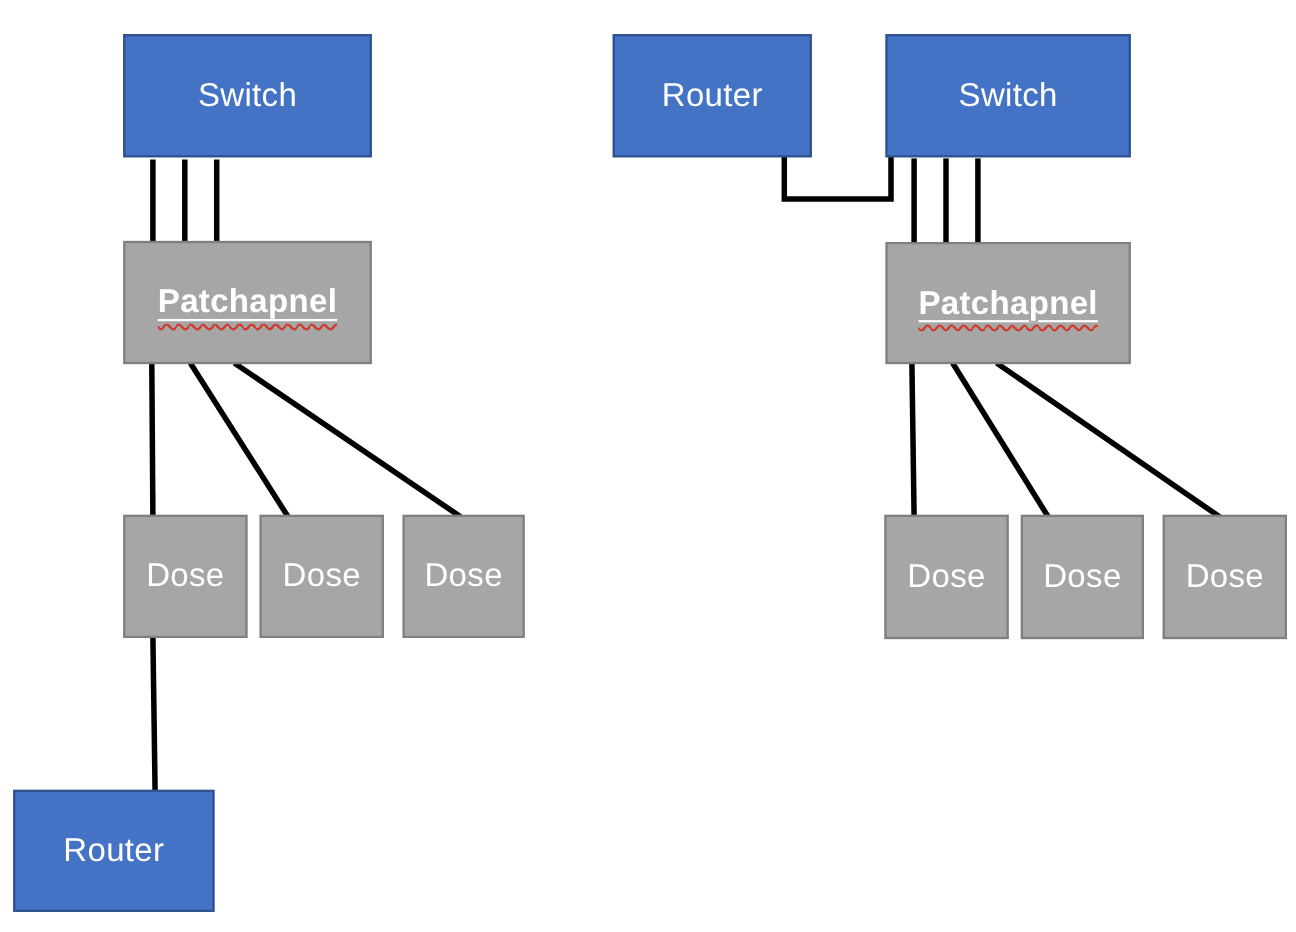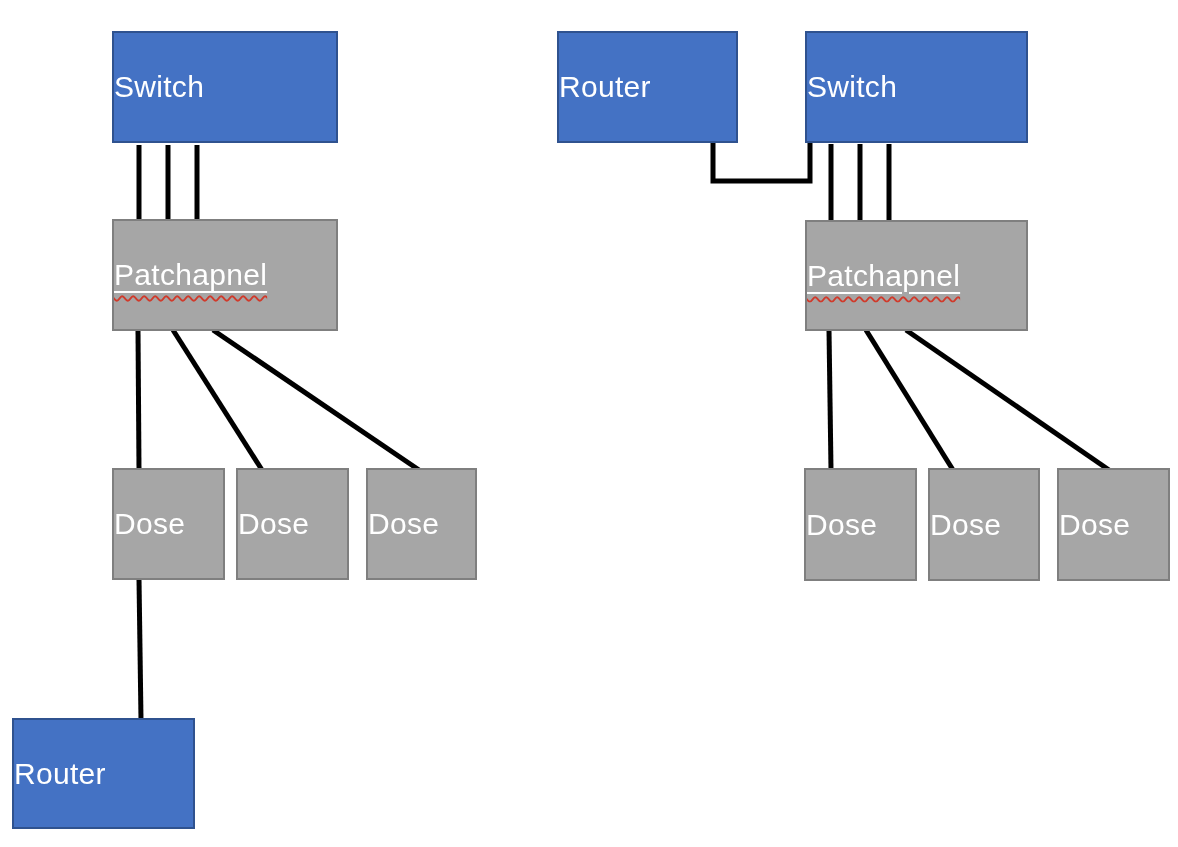--- a/index.html
+++ b/index.html
@@ -21,34 +21,35 @@
     fill: none;
     stroke-width: 5px;
     stroke-linecap: butt;
     stroke-linejoin: miter;
   }
   #node-layer { position: absolute; left: 0; top: 0; width: 100%; height: 100%; }
   .node {
     position: absolute;
     display: flex;
     align-items: center;
-    justify-content: flex-start;
+    justify-content: center;
     box-sizing: border-box;
     border-style: solid;
     border-width: 2px;
     color: #ffffff;
     font-size: 30px;
     letter-spacing: 0.3px;
     user-select: none;
     cursor: default;
   }
   .u-solid {
     text-decoration-line: underline;
     text-decoration-thickness: 2px;
     text-underline-offset: 6px;
+    font-weight: bold;
   }
   .u-wavy {
     text-decoration-line: underline;
     text-decoration-style: wavy;
     text-decoration-thickness: 1.5px;
     text-underline-offset: 10px;
   }
 </style>
 </head>
 <body>

